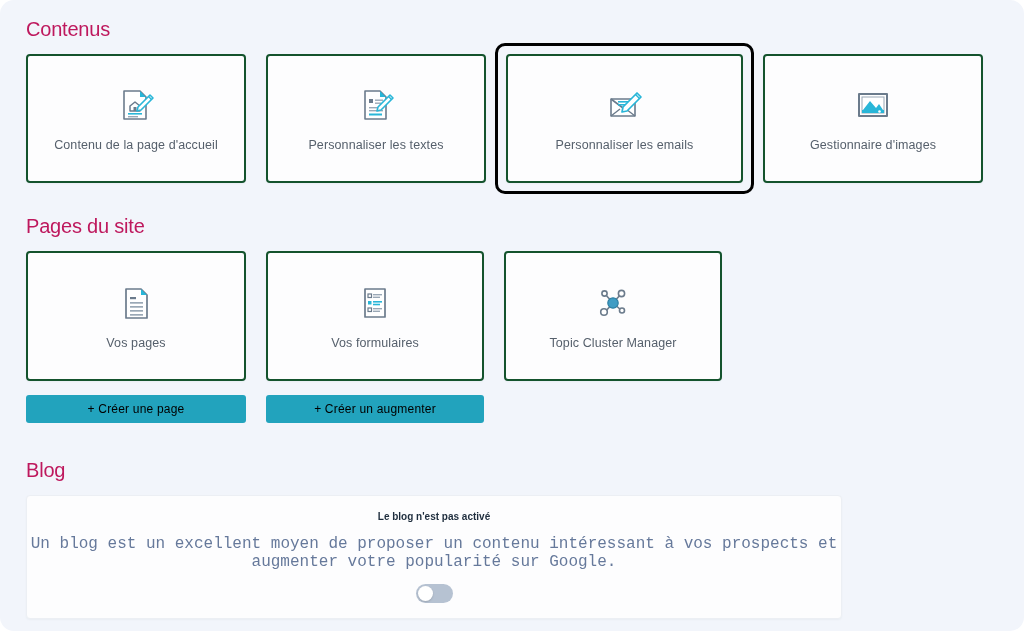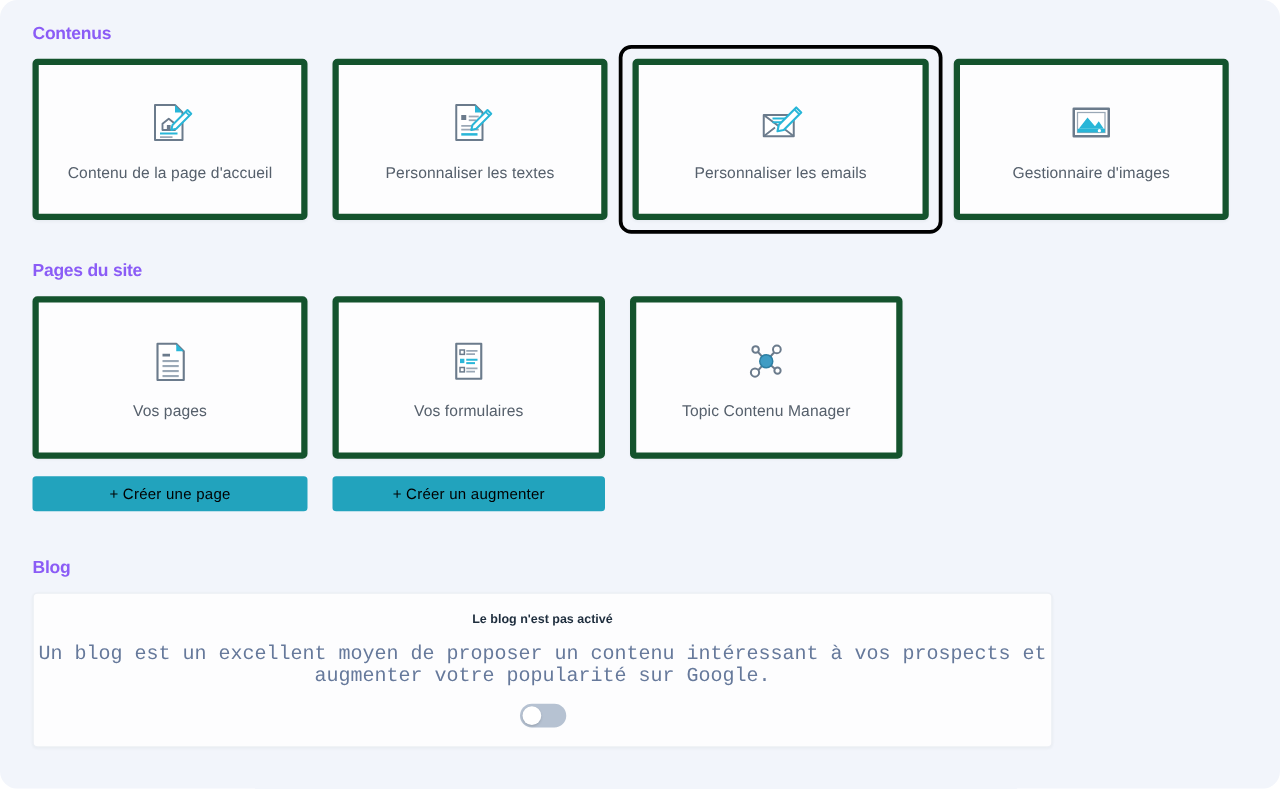--- a/index.html
+++ b/index.html
@@ -21,23 +21,23 @@
     width: 1024px;
     height: 631px;
     background: #f2f5fb;
     border-radius: 14px;
     overflow: hidden;
     padding: 0 26px;
   }
 
   
   .section-title {
-    font-size: 14px;
-    font-weight: bold;
-    color: #8b5cf6;
+    font-size: 20px;
+    font-weight: normal;
+    color: #be185d;
     letter-spacing: -0.2px;
   }
 
   #contenus-title { padding-top: 18px; }
 
   
   .card-row {
     display: flex;
     gap: 20px;
     margin-top: 13px;
@@ -45,21 +45,21 @@
 
   .card-slot {
     width: 220px;
     flex: 0 0 220px;
   }
 
   .card-slot.wide { width: 237px; flex: 0 0 237px; }
 
   .tile {
     background: #fdfdfe;
-    border: 5px solid #14532d;
+    border: 2px solid #14532d;
     border-radius: 4px;
     height: 129px;
     display: flex;
     flex-direction: column;
     align-items: center;
     justify-content: center;
     gap: 13px;
     cursor: pointer;
     box-shadow: 0 1px 2px rgba(30, 45, 61, 0.04);
   }
@@ -308,21 +308,21 @@
             <line x1="18" y1="18" x2="26" y2="9" stroke="#6b7b8c" stroke-width="1.6"></line>
             <line x1="18" y1="18" x2="10" y2="27" stroke="#6b7b8c" stroke-width="1.6"></line>
             <line x1="18" y1="18" x2="26" y2="25" stroke="#6b7b8c" stroke-width="1.6"></line>
             <circle cx="9.5" cy="8.5" r="2.6" fill="#ffffff" stroke="#6b7b8c" stroke-width="1.6"></circle>
             <circle cx="26.5" cy="8.5" r="3.1" fill="#ffffff" stroke="#6b7b8c" stroke-width="1.6"></circle>
             <circle cx="9" cy="27" r="3.3" fill="#ffffff" stroke="#6b7b8c" stroke-width="1.6"></circle>
             <circle cx="27" cy="25.5" r="2.5" fill="#ffffff" stroke="#6b7b8c" stroke-width="1.6"></circle>
             <circle cx="18" cy="18" r="5.2" fill="#3f9cc4" stroke="#2e7fa3" stroke-width="1.2"></circle>
           </svg>
         </span>
-        <span class="tile-label">Topic Contenu Manager</span>
+        <span class="tile-label">Topic Cluster Manager</span>
       </div>
     </div>
 
   </div>
 
   <h2 class="section-title" id="blog-title">Blog</h2>
 
   <div class="blog-panel">
     <div class="blog-heading">Le blog n'est pas activé</div>
     <div class="blog-desc">Un blog est un excellent moyen de proposer un contenu intéressant à vos prospects et augmenter votre popularité sur Google.</div>

